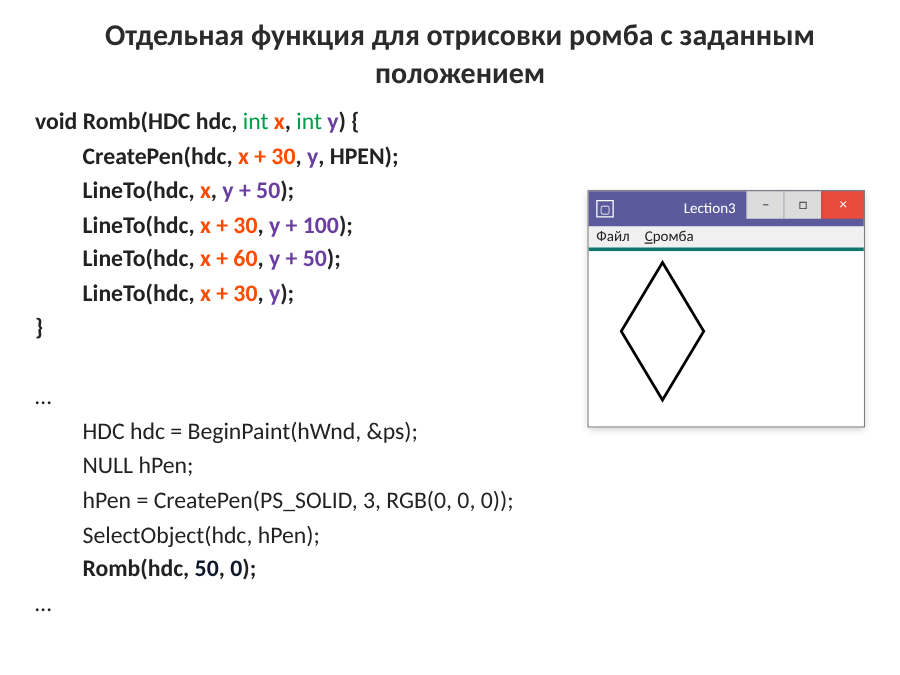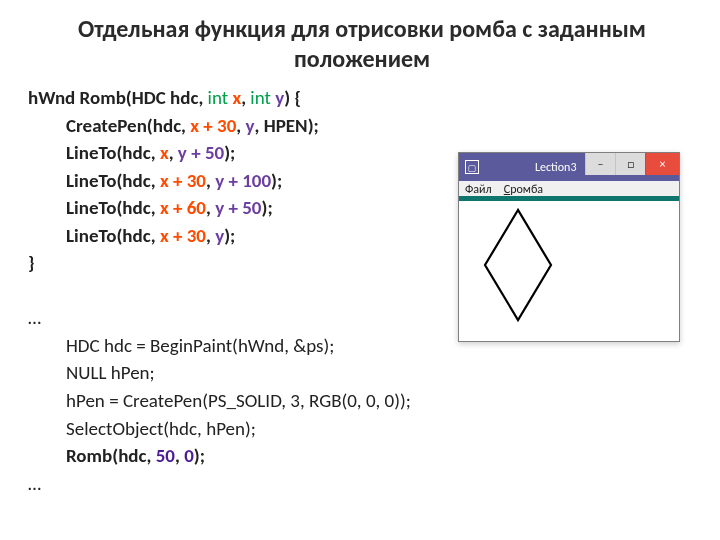--- a/index.html
+++ b/index.html
@@ -9,21 +9,21 @@
     height: 540px;
     background: #fff;
     font-family: Calibri, Arial, sans-serif;
     color: #222;
     overflow: hidden;
   }
   .slide {
     position: relative;
     width: 720px;
     height: 540px;
-    padding: 14px 24px 10px 28px;
+    padding: 14px 12px 10px 28px;
   }
   h1.title {
     margin: 0 0 10px 0;
     font-size: 24px;
     font-weight: 700;
     text-align: center;
     line-height: 1.25;
     color: #2b2b2b;
   }
   .content {
@@ -33,21 +33,21 @@
     font-family: Calibri, Arial, sans-serif;
     font-size: 19px;
     line-height: 1.45;
     white-space: pre;
     color: #222;
   }
   .bold { font-weight: 700; }
   .type-int { color: #00a04a; font-weight: 400; }
   .var-x { color: #ff4b00; font-weight: 600; }
   .var-y { color: #6b3fa0; font-weight: 600; }
-  .call-num { color: #4c1d95; font-weight: 700; }
+  .call-num { color: #0f172a; font-weight: 700; }
   .indent { display: inline-block; width: 2em; }
 
   
   .mockwin {
     position: absolute;
     top: 68px;
     right: 16px;
     width: 222px;
     height: 190px;
     background: #fff;
@@ -87,21 +87,21 @@
     border-left: 1px solid rgba(0,0,0,0.1);
   }
   .mockwin .winbtn.close {
     background: #e74c3c;
     color: #fff;
     width: 34px;
   }
   .mockwin .menubar {
     height: 20px;
     background: #f0f0f0;
-    border-bottom: 5px solid #0f766e;
+    border-bottom: 3px solid #0f766e;
     font-size: 12px;
     color: #222;
     display: flex;
     gap: 12px;
     padding-left: 6px;
     align-items: center;
   }
   .mockwin .menubar span u { text-decoration: underline; }
   .mockwin .canvas {
     width: 100%;
@@ -112,21 +112,21 @@
   .mockwin svg { position: absolute; top: 4px; left: 14px; }
 </style>
 </head>
 <body>
 
 <div class="slide">
   <h1 class="title">Отдельная функция для отрисовки ромба с заданным положением</h1>
 
   <div class="content">
 
-    <div class="code-block"><span class="bold"><span>hWnd </span><span>Romb(HDC hdc, </span><span class="type-int">int</span><span> </span><span class="var-x">x</span><span>, </span><span class="type-int">int</span><span> </span><span class="var-y">y</span><span>) {</span></span>
+    <div class="code-block"><span class="bold"><span>void </span><span>Romb(HDC hdc, </span><span class="type-int">int</span><span> </span><span class="var-x">x</span><span>, </span><span class="type-int">int</span><span> </span><span class="var-y">y</span><span>) {</span></span>
 <span class="indent"></span><span class="bold"><span>CreatePen(hdc, </span><span class="var-x">x + 30</span><span>, </span><span class="var-y">y</span><span>, HPEN);</span></span>
 <span class="indent"></span><span class="bold"><span>LineTo(hdc, </span><span class="var-x">x</span><span>, </span><span class="var-y">y + 50</span><span>);</span></span>
 <span class="indent"></span><span class="bold"><span>LineTo(hdc, </span><span class="var-x">x + 30</span><span>, </span><span class="var-y">y + 100</span><span>);</span></span>
 <span class="indent"></span><span class="bold"><span>LineTo(hdc, </span><span class="var-x">x + 60</span><span>, </span><span class="var-y">y + 50</span><span>);</span></span>
 <span class="indent"></span><span class="bold"><span>LineTo(hdc, </span><span class="var-x">x + 30</span><span>, </span><span class="var-y">y</span><span>);</span></span>
 <span class="bold">}</span>
 
 <span>…</span>
 <span class="indent"></span><span>HDC hdc = BeginPaint(hWnd, &amp;ps);</span>
 <span class="indent"></span><span>NULL hPen;</span>

